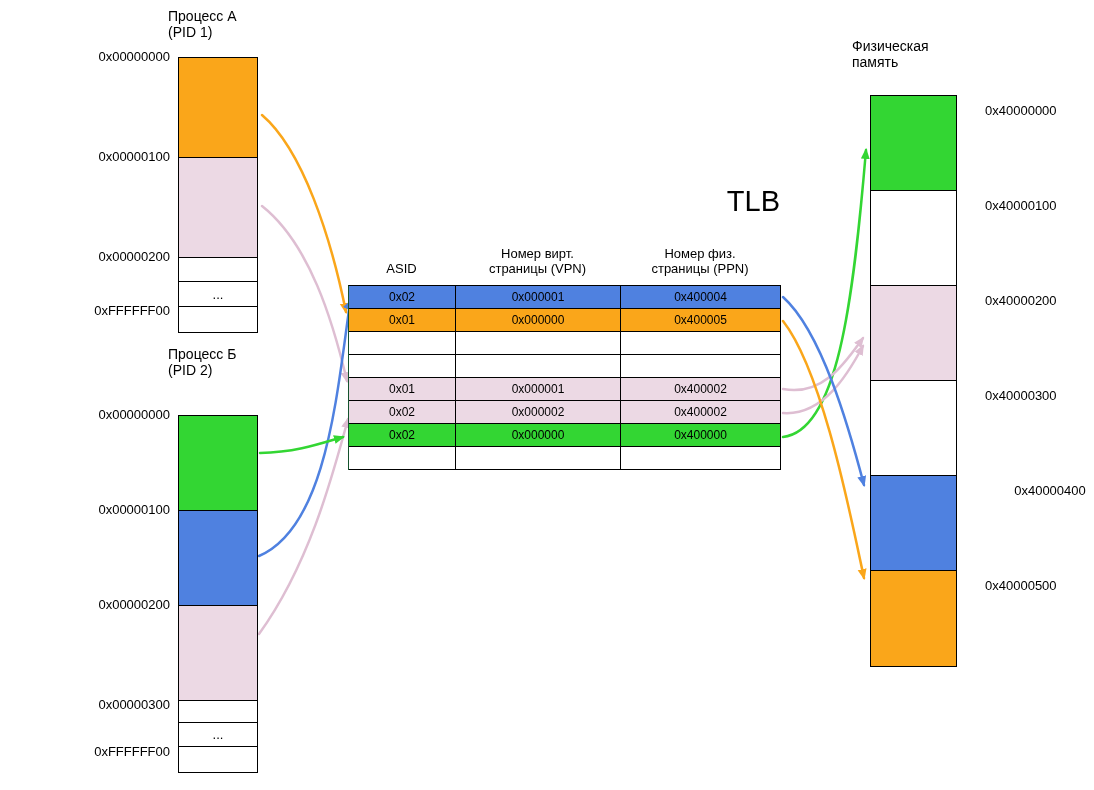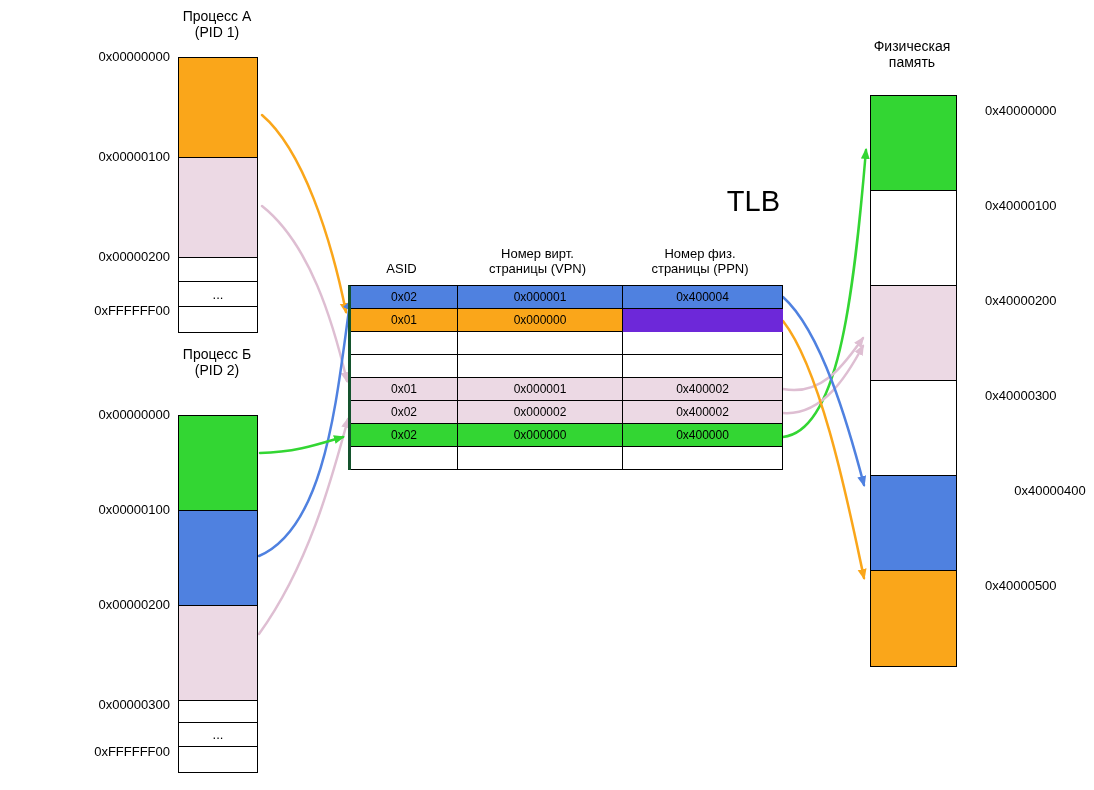--- a/index.html
+++ b/index.html
@@ -1,39 +1,39 @@
 <!DOCTYPE html>
 <html style="--orange: #FAA61A; --pink: #ECD9E4; --green: #33D633; --blue: #4F81E0; --arrow_pink: #DEBED2;"><head>
 <meta charset="utf-8">
 <style>
   html,body{margin:0;padding:0;background:#fff;}
   body{font-family:"Liberation Sans", sans-serif;color:#000;}
   .canvas{position:relative;width:1094px;height:790px;background:#fff;overflow:hidden;}
 
   
 
-  .col-title{position:absolute;text-align:center;font-size:14px;line-height:16px;}
+  .col-title{position:absolute;font-size:14px;line-height:16px;}
 
   .mem-col{position:absolute;border:1px solid #000;background:#fff;}
   .mem-block{box-sizing:border-box;border-bottom:1px solid #000;display:flex;align-items:center;justify-content:center;font-size:13px;background:#fff;}
   .mem-block:last-child{border-bottom:none;}
 
   .bg-orange{background:var(--orange,#FAA61A);}
   .bg-pink{background:var(--pink,#ECD9E4);}
   .bg-green{background:var(--green,#33D633);}
   .bg-blue{background:var(--blue,#4F81E0);}
 
   .addr-label{position:absolute;font-size:13px;line-height:16px;height:16px;white-space:nowrap;}
   .addr-left{width:132px;text-align:right;}
   .addr-right{width:130px;text-align:left;margin-left:20px;}
 
   .tlb-title{position:absolute;text-align:right;font-size:29px;line-height:32px;}
   .tlb-header{position:absolute;text-align:center;font-size:13px;line-height:15px;}
 
-  .tlb-table{position:absolute;border-top:1px solid #000;border-left:3px solid #14532d;background:#6d28d9;}
+  .tlb-table{position:absolute;border-top:1px solid #000;border-left:1px solid #14532d;background:#7dd3fc;}
   .tlb-row{display:flex;height:23px;}
   .tlb-cell{box-sizing:border-box;border-right:1px solid #000;border-bottom:1px solid #000;display:flex;align-items:center;justify-content:center;font-size:12px;background:#fff;}
   .c-asid{width:107px;} .c-vpn{width:165px;} .c-ppn{width:160px;}
   .r-blue  .tlb-cell{background:var(--blue,#4F81E0);}
   .r-orange.tlb-row .tlb-cell{background:var(--orange,#FAA61A);}
   .r-pink  .tlb-cell{background:var(--pink,#ECD9E4);}
   .r-green .tlb-cell{background:var(--green,#33D633);}
 
   .arrows{position:absolute;left:0;top:0;pointer-events:none;}
   .arrow{fill:none;stroke-width:2.5px;stroke-linecap:round;}
@@ -125,20 +125,21 @@
 
   <div class="tlb-table" style="left:348px;top:285px;">
     <div class="tlb-row r-blue">
       <div class="tlb-cell c-asid">0x02</div>
       <div class="tlb-cell c-vpn">0x000001</div>
       <div class="tlb-cell c-ppn">0x400004</div>
     </div>
     <div class="tlb-row r-orange">
       <div class="tlb-cell c-asid">0x01</div>
       <div class="tlb-cell c-vpn">0x000000</div>
+      <div class="tlb-cell c-ppn">0x400005</div>
     </div>
     <div class="tlb-row r-white">
       <div class="tlb-cell c-asid"></div>
       <div class="tlb-cell c-vpn"></div>
       <div class="tlb-cell c-ppn"></div>
     </div>
     <div class="tlb-row r-white">
       <div class="tlb-cell c-asid"></div>
       <div class="tlb-cell c-vpn"></div>
       <div class="tlb-cell c-ppn"></div>

